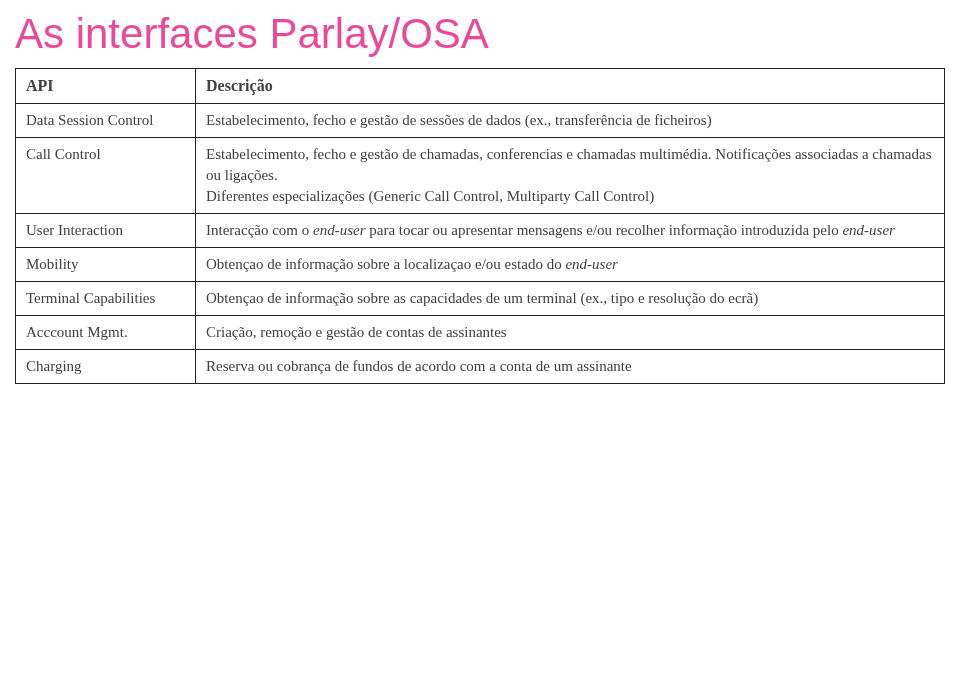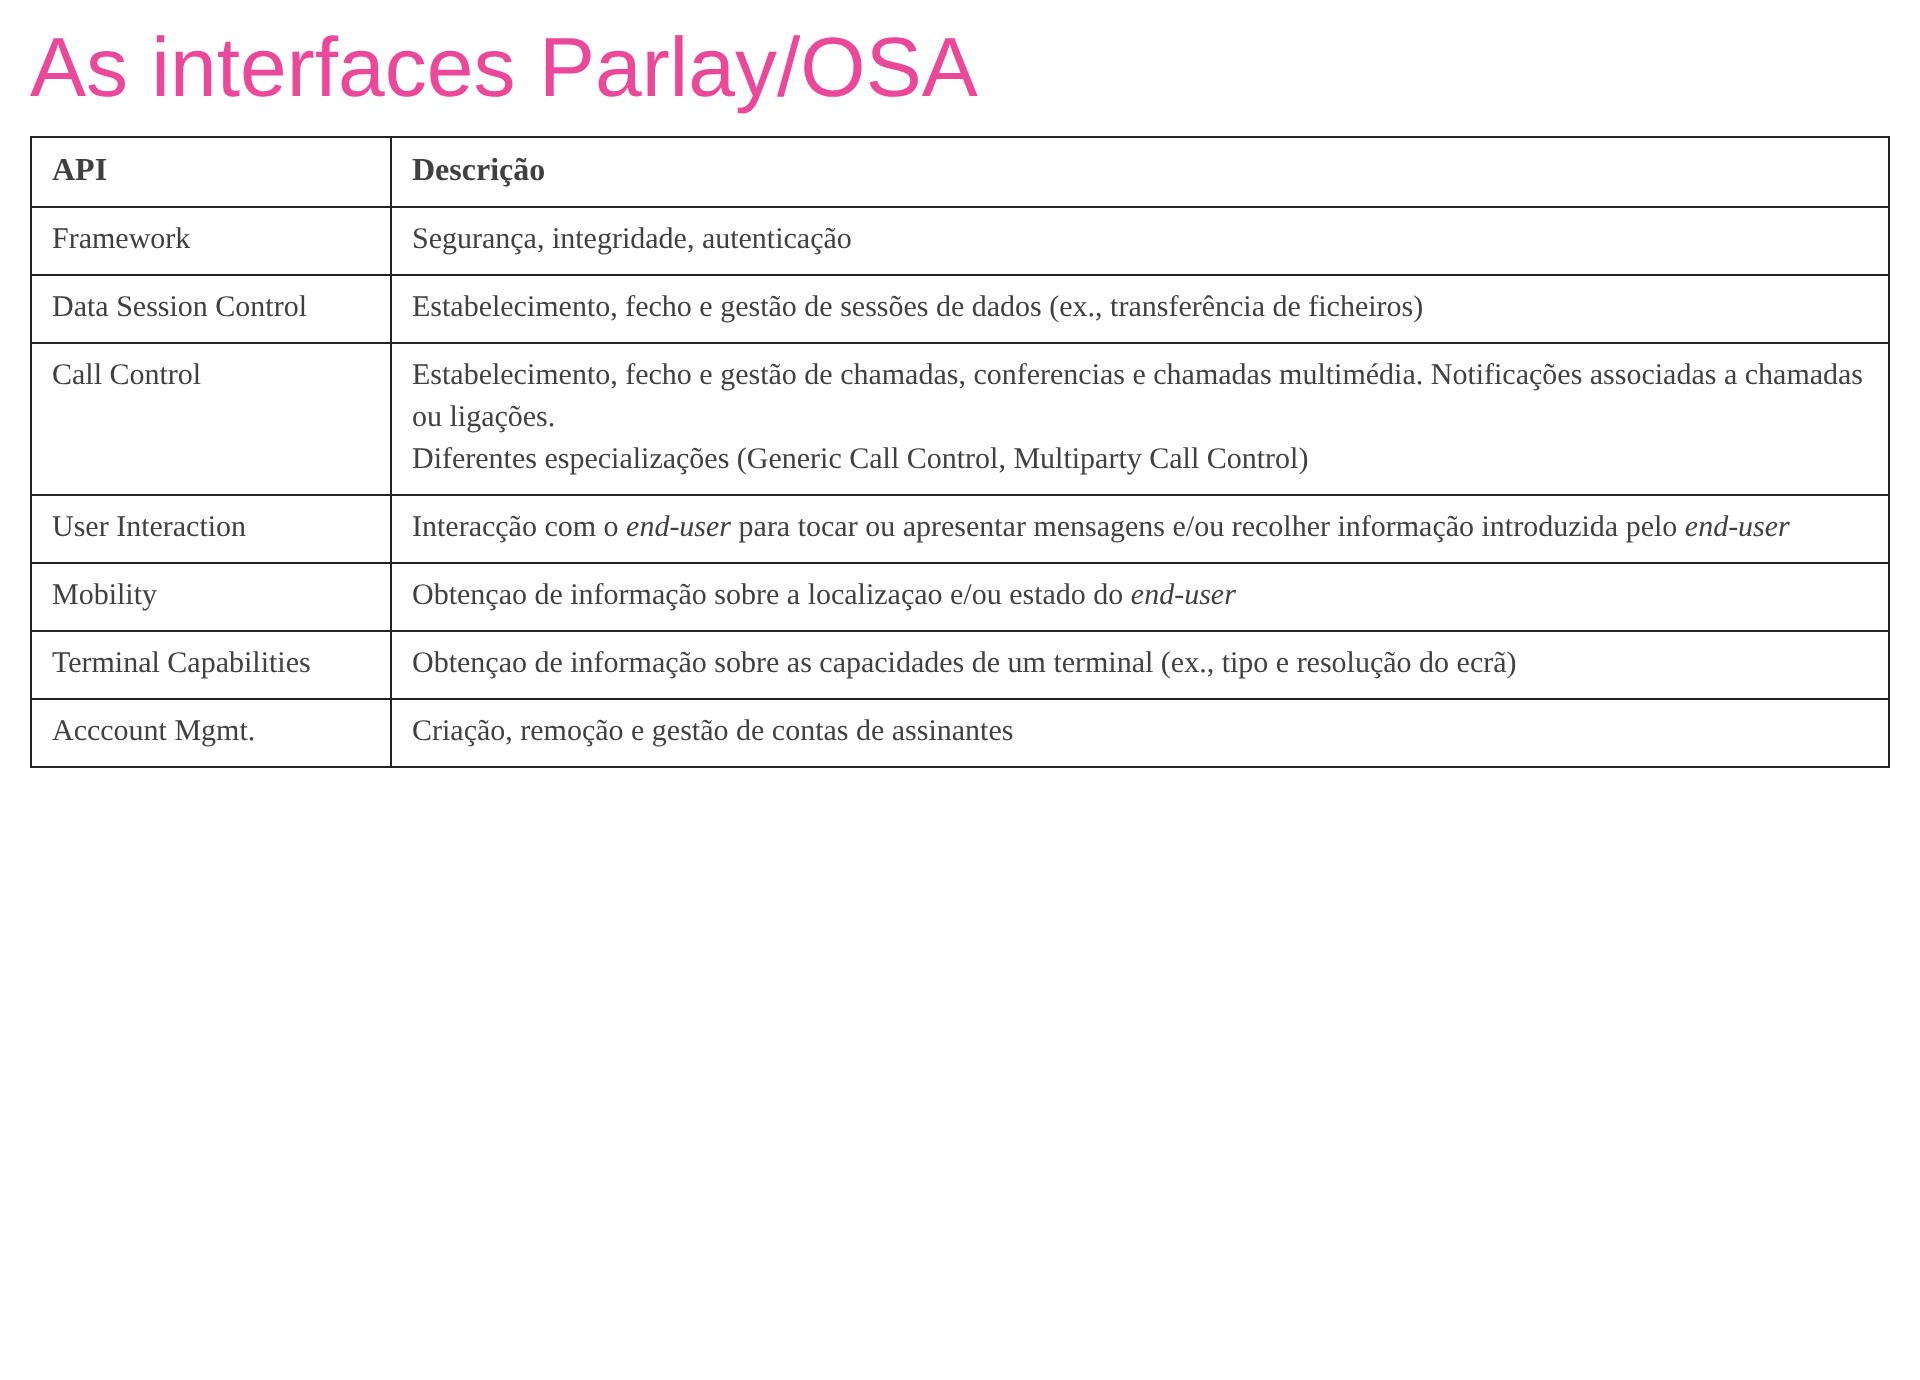--- a/index.html
+++ b/index.html
@@ -67,24 +67,20 @@
 <h1>As interfaces Parlay/OSA</h1>
 
 <table>
   <thead>
     <tr>
       <th>API</th>
       <th>Descrição</th>
     </tr>
   </thead>
   <tbody id="table-body">
-  <tr>
-        <td class="api-col">Framework</td>
-        <td class="desc-col">Segurança, integridade, autenticação</td>
-      </tr>
       <tr>
         <td class="api-col">Data Session Control</td>
         <td class="desc-col">Estabelecimento, fecho e gestão de sessões de dados (ex., transferência de ficheiros)</td>
       </tr>
       <tr>
         <td class="api-col">Call Control</td>
         <td class="desc-col"><span>Estabelecimento, fecho e gestão de chamadas, conferencias e chamadas multimédia. Notificações associadas a chamadas ou ligações.</span><br><span>Diferentes especializações (Generic Call Control, Multiparty Call Control)</span></td>
       </tr>
       <tr>
         <td class="api-col">User Interaction</td>
@@ -95,14 +91,18 @@
         <td class="desc-col">Obtençao de informação sobre a localizaçao e/ou estado do <em>end-user</em></td>
       </tr>
       <tr>
         <td class="api-col">Terminal Capabilities</td>
         <td class="desc-col">Obtençao de informação sobre as capacidades de um terminal (ex., tipo e resolução do ecrã)</td>
       </tr>
       <tr>
         <td class="api-col">Acccount Mgmt.</td>
         <td class="desc-col">Criação, remoção e gestão de contas de assinantes</td>
       </tr>
+      <tr>
+        <td class="api-col">Charging</td>
+        <td class="desc-col">Reserva ou cobrança de fundos de acordo com a conta de um assinante</td>
+      </tr>
     </tbody>
 </table>
 
 </body></html>

